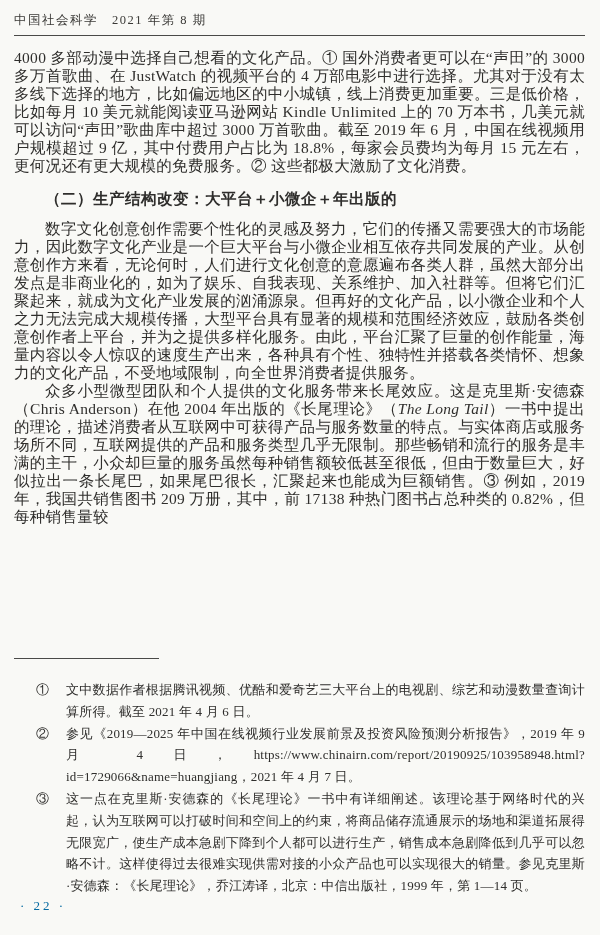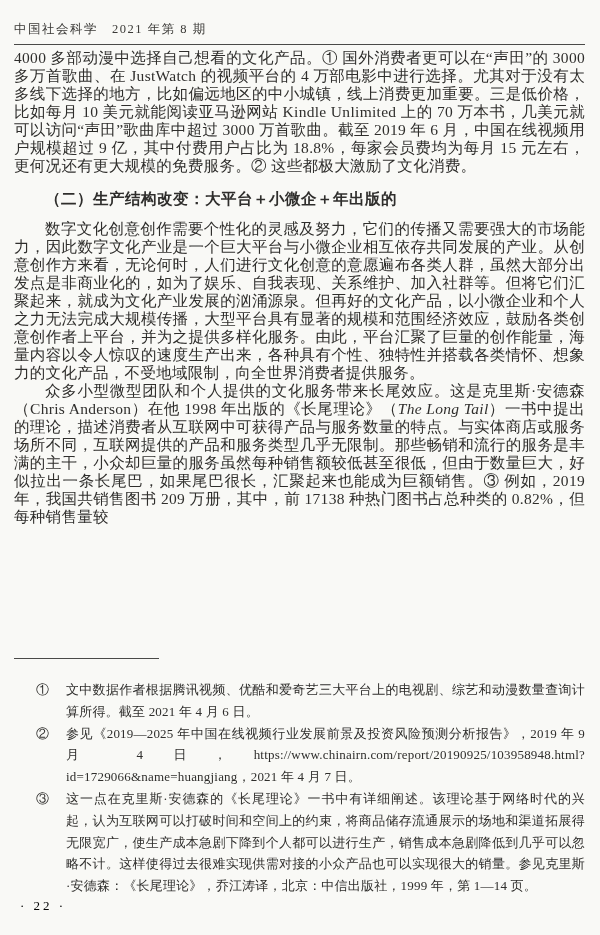--- a/index.html
+++ b/index.html
@@ -15,21 +15,21 @@
   }
   .page{
     position:relative;
     width:600px;height:935px;
     background:var(--paper);
     color:var(--ink);
     overflow:hidden;
   }
   
   .running-head{position:absolute;top:12px;left:14px;right:15px;}
-  .journal-title{font-size:12.5px;letter-spacing:1.5px;color:#3a3936;margin-top:9px;}
+  .journal-title{font-size:12.5px;letter-spacing:1.5px;color:#3a3936;}
   .header-rule{margin-top:6px;border-top:1.2px solid var(--rule);height:0;}
   
   .article-body{
     position:absolute;top:49px;left:14px;right:15px;height:602px;overflow:hidden;
   }
   .para{
     margin:0;
     font-size:15.5px;
     line-height:18px;
     text-align:justify;
@@ -51,38 +51,38 @@
     position:absolute;top:658px;left:14px;right:15px;
     font-size:13px;
   }
   .footnote-rule{width:145px;border-top:1.4px solid var(--rule);height:0;margin-bottom:20px;}
   .footnote{display:flex;line-height:21.8px;}
   .fn-num{flex:0 0 20px;margin-left:22px;margin-right:10px;}
   .fn-text{flex:1;text-align:justify;letter-spacing:0.2px;}
   
   .page-number{
     position:absolute;left:20px;top:898px;
-    font-size:13px;letter-spacing:3px;color:#000000;
+    font-size:13px;letter-spacing:3px;color:#0369a1;
   }
 </style>
 </head>
 <body>
 
 <div class="page">
 
   <header class="running-head">
     <div class="journal-title">中国社会科学　2021 年第 8 期</div>
     <div class="header-rule"></div>
   </header>
 
   <main class="article-body">
     <p class="para no-indent">4000 多部动漫中选择自己想看的文化产品。① 国外消费者更可以在“声田”的 3000 多万首歌曲、在 JustWatch 的视频平台的 4 万部电影中进行选择。尤其对于没有太多线下选择的地方，比如偏远地区的中小城镇，线上消费更加重要。三是低价格，比如每月 10 美元就能阅读亚马逊网站 Kindle Unlimited 上的 70 万本书，几美元就可以访问“声田”歌曲库中超过 3000 万首歌曲。截至 2019 年 6 月，中国在线视频用户规模超过 9 亿，其中付费用户占比为 18.8%，每家会员费均为每月 15 元左右，更何况还有更大规模的免费服务。② 这些都极大激励了文化消费。</p>
     <h3 class="section-heading">（二）生产结构改变：大平台＋小微企＋年出版的</h3>
     <p class="para">数字文化创意创作需要个性化的灵感及努力，它们的传播又需要强大的市场能力，因此数字文化产业是一个巨大平台与小微企业相互依存共同发展的产业。从创意创作方来看，无论何时，人们进行文化创意的意愿遍布各类人群，虽然大部分出发点是非商业化的，如为了娱乐、自我表现、关系维护、加入社群等。但将它们汇聚起来，就成为文化产业发展的汹涌源泉。但再好的文化产品，以小微企业和个人之力无法完成大规模传播，大型平台具有显著的规模和范围经济效应，鼓励各类创意创作者上平台，并为之提供多样化服务。由此，平台汇聚了巨量的创作能量，海量内容以令人惊叹的速度生产出来，各种具有个性、独特性并搭载各类情怀、想象力的文化产品，不受地域限制，向全世界消费者提供服务。</p>
-    <p class="para"><span>众多小型微型团队和个人提供的文化服务带来长尾效应。这是克里斯·安德森（Chris Anderson）在他 1998 年出版的《长尾理论》（</span><em class="latin-italic">The Long Tail</em><span>）一书中提出的理论，描述消费者从互联网中可获得产品与服务数量的特点。与实体商店或服务场所不同，互联网提供的产品和服务类型几乎无限制。那些畅销和流行的服务是丰满的主干，小众却巨量的服务虽然每种销售额较低甚至很低，但由于数量巨大，好似拉出一条长尾巴，如果尾巴很长，汇聚起来也能成为巨额销售。③ 例如，2019 年，我国共销售图书 209 万册，其中，前 17138 种热门图书占总种类的 0.82%，但每种销售量较</span></p>
+    <p class="para"><span>众多小型微型团队和个人提供的文化服务带来长尾效应。这是克里斯·安德森（Chris Anderson）在他 2004 年出版的《长尾理论》（</span><em class="latin-italic">The Long Tail</em><span>）一书中提出的理论，描述消费者从互联网中可获得产品与服务数量的特点。与实体商店或服务场所不同，互联网提供的产品和服务类型几乎无限制。那些畅销和流行的服务是丰满的主干，小众却巨量的服务虽然每种销售额较低甚至很低，但由于数量巨大，好似拉出一条长尾巴，如果尾巴很长，汇聚起来也能成为巨额销售。③ 例如，2019 年，我国共销售图书 209 万册，其中，前 17138 种热门图书占总种类的 0.82%，但每种销售量较</span></p>
   </main>
 
   <footer class="footnotes">
     <div class="footnote-rule"></div>
     <div class="footnote">
       <span class="fn-num">①</span>
       <span class="fn-text">文中数据作者根据腾讯视频、优酷和爱奇艺三大平台上的电视剧、综艺和动漫数量查询计算所得。截至 2021 年 4 月 6 日。</span>
     </div>
     <div class="footnote">
       <span class="fn-num">②</span>

